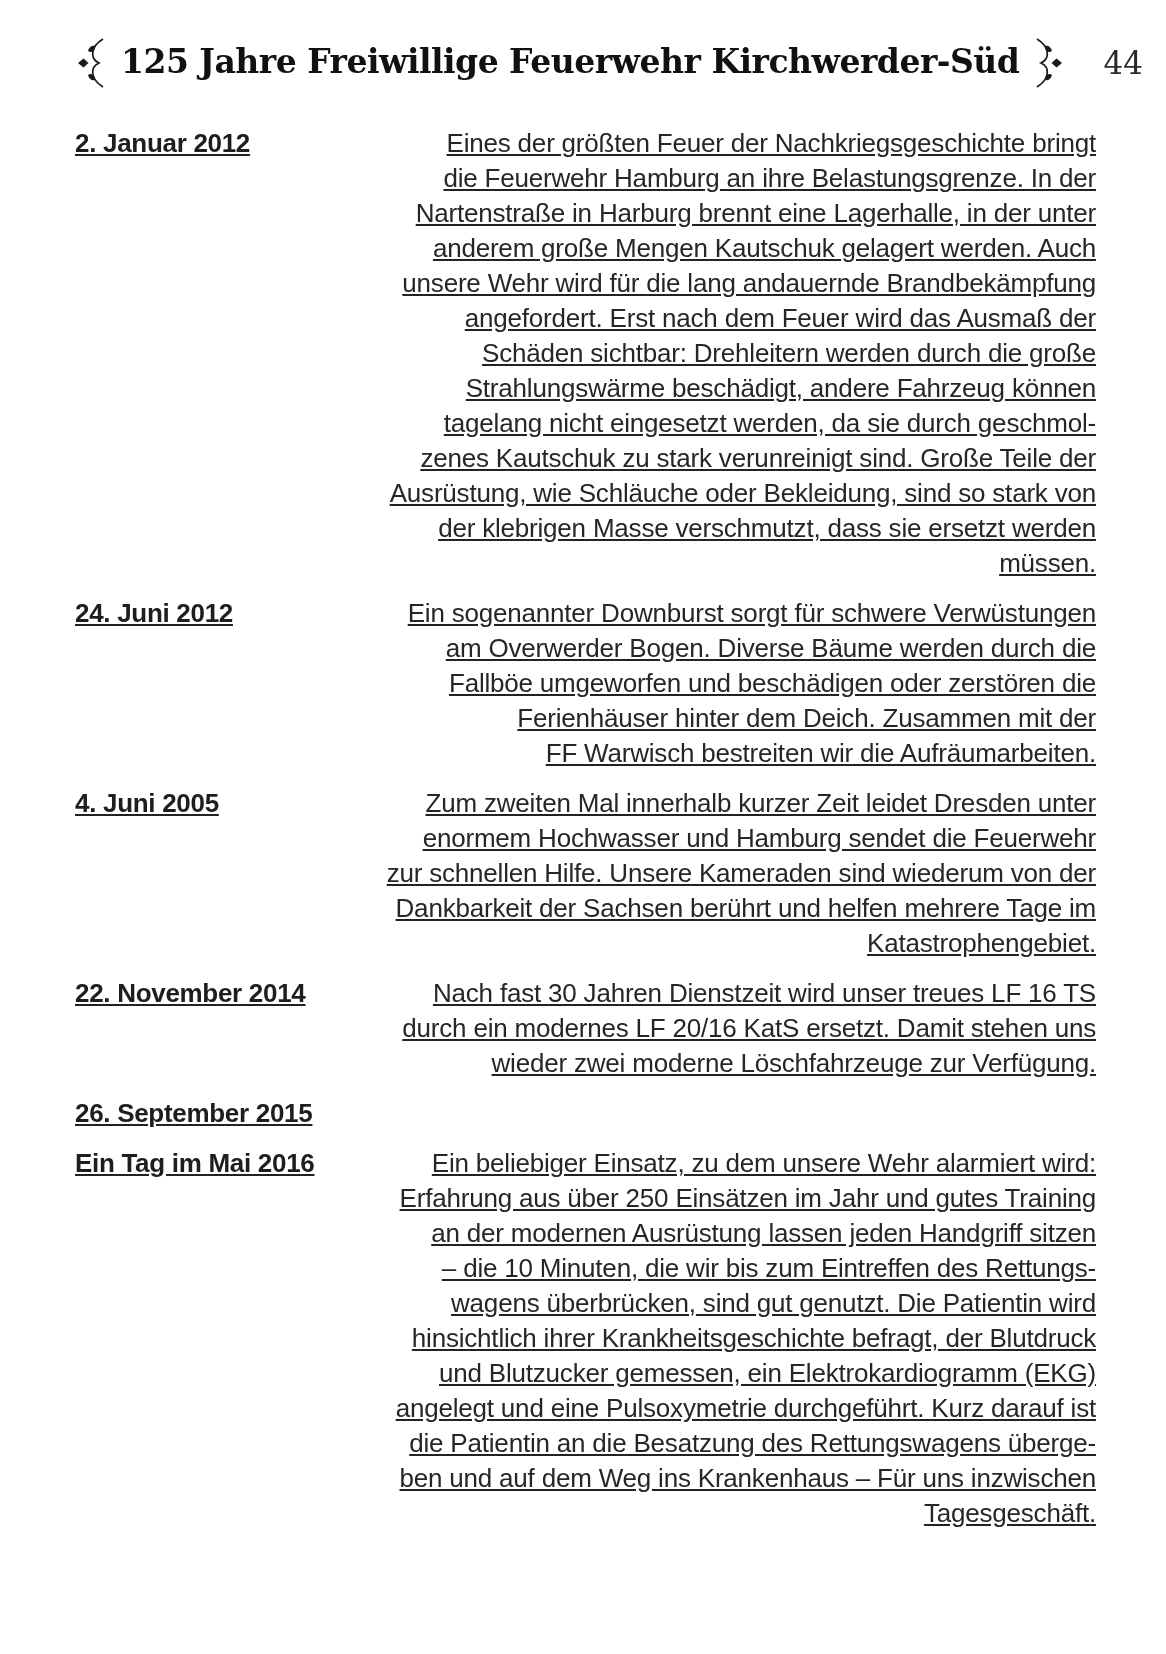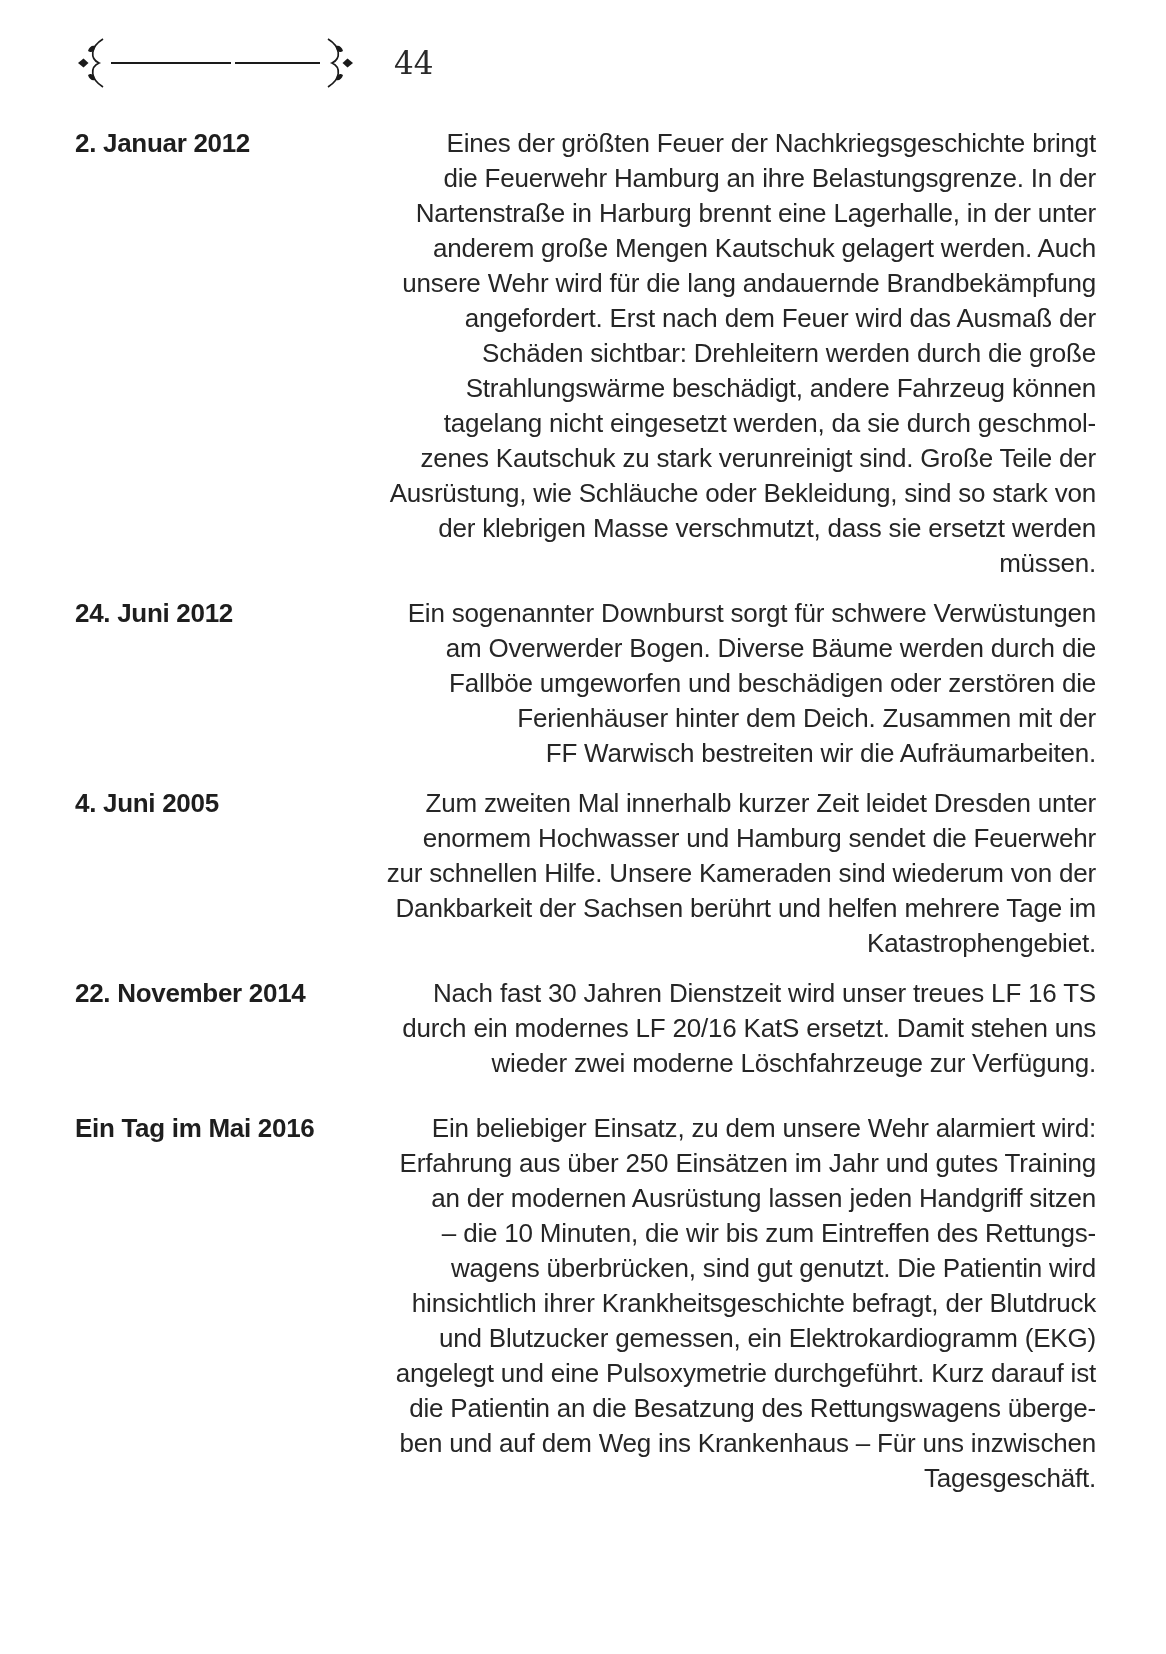--- a/index.html
+++ b/index.html
@@ -56,20 +56,21 @@
     flex: 0 0 auto;
     margin-left: 38px;
     font-family: "DejaVu Serif", serif;
     font-size: 31px;
     color: #2a2a2a;
     line-height: 1;
   }
   
   .timeline {
     margin-top: 34px;
+    text-decoration: underline;
   }
   .entry {
     display: flex;
     align-items: flex-start;
     margin-bottom: 15px;
   }
   .entry-date {
     flex: 0 0 258px;
     font-weight: bold;
     font-size: 26px;
@@ -95,20 +96,21 @@
   <header class="header-row">
     <svg class="fleuron" viewBox="0 0 34 56" xmlns="http://www.w3.org/2000/svg">
       <path d="M28 4 C15 12, 15 24, 24 28 C15 32, 15 44, 28 52" fill="none" stroke="#1a1a1a" stroke-width="1.7"></path>
       <path d="M3 28 l5.5 -4.5 5 4.5 -5 4.5 z" fill="#1a1a1a"></path>
       <path d="M13 16 c1 -4 4 -6 7 -5 c0 4 -2 6 -5 6 z" fill="#1a1a1a"></path>
       <path d="M13 40 c1 4 4 6 7 5 c0 -4 -2 -6 -5 -6 z" fill="#1a1a1a"></path>
     </svg>
 
     <div class="rule left-rule"></div>
 
+    <h1 class="page-title">125 Jahre Freiwillige Feuerwehr Kirchwerder-Süd</h1>
 
     <div class="rule right-rule"></div>
 
     <svg class="fleuron right" viewBox="0 0 34 56" xmlns="http://www.w3.org/2000/svg">
       <path d="M28 4 C15 12, 15 24, 24 28 C15 32, 15 44, 28 52" fill="none" stroke="#1a1a1a" stroke-width="1.7"></path>
       <path d="M3 28 l5.5 -4.5 5 4.5 -5 4.5 z" fill="#1a1a1a"></path>
       <path d="M13 16 c1 -4 4 -6 7 -5 c0 4 -2 6 -5 6 z" fill="#1a1a1a"></path>
       <path d="M13 40 c1 4 4 6 7 5 c0 -4 -2 -6 -5 -6 z" fill="#1a1a1a"></path>
     </svg>
 
@@ -153,20 +155,21 @@
     </section>
 
     <section class="entry">
       <div class="entry-date">22. November 2014</div>
       <div class="entry-text">Nach fast 30 Jahren Dienstzeit wird unser treues LF 16 TS
 durch ein modernes LF 20/16 KatS ersetzt. Damit stehen uns
 wieder zwei moderne Löschfahrzeuge zur Verfügung.</div>
     </section>
 
     <section class="entry">
+      <div class="entry-date">26. September 2015</div>
     </section>
 
     <section class="entry">
       <div class="entry-date">Ein Tag im Mai 2016</div>
       <div class="entry-text">Ein beliebiger Einsatz, zu dem unsere Wehr alarmiert wird:
 Erfahrung aus über 250 Einsätzen im Jahr und gutes Training
 an der modernen Ausrüstung lassen jeden Handgriff sitzen
 – die 10 Minuten, die wir bis zum Eintreffen des Rettungs-
 wagens überbrücken, sind gut genutzt. Die Patientin wird
 hinsichtlich ihrer Krankheitsgeschichte befragt, der Blutdruck

